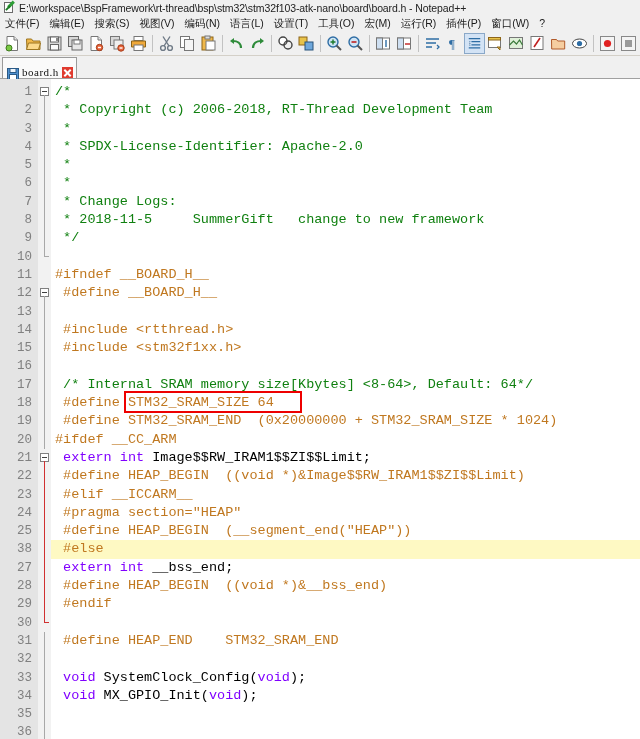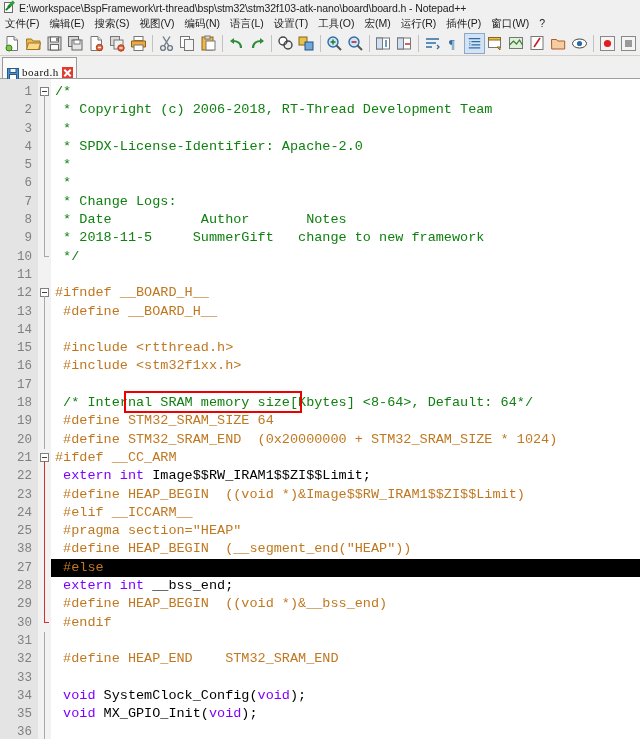--- a/index.html
+++ b/index.html
@@ -220,21 +220,21 @@
   .cline {
     height: 18.3px;
     line-height: 18.3px;
     font-family: "Liberation Mono", monospace;
     font-size: 13.5px;
     white-space: pre;
     color: #000;
     padding-left: 4px;
     letter-spacing: 0px;
   }
-  .cline.current { background: #000000; }
+  .cline.current { background: #fef9c3; }
   .c-comment { color: #108010; }
   .c-pre     { color: #c07820; }
   .c-kw      { color: #8000ff; }
   .c-plain   { color: #000000; }
 
   
   .annot-box {
     position: absolute;
     border: 2px solid #ee0000;
     pointer-events: none;
@@ -663,21 +663,20 @@
         </div>
       </div>
     <div class="code" id="codearea">
         <div class="cline"><span class="c-comment">/*</span></div>
         <div class="cline"><span class="c-comment"> * Copyright (c) 2006-2018, RT-Thread Development Team</span></div>
         <div class="cline"><span class="c-comment"> *</span></div>
         <div class="cline"><span class="c-comment"> * SPDX-License-Identifier: Apache-2.0</span></div>
         <div class="cline"><span class="c-comment"> *</span></div>
         <div class="cline"><span class="c-comment"> *</span></div>
         <div class="cline"><span class="c-comment"> * Change Logs:</span></div>
-        <div class="cline"><span class="c-comment"> * Date           Author       Notes</span></div>
         <div class="cline"><span class="c-comment"> * 2018-11-5     SummerGift   change to new framework</span></div>
         <div class="cline"><span class="c-comment"> */</span></div>
         <div class="cline"><span class="c-plain"></span></div>
         <div class="cline"><span class="c-pre">#ifndef __BOARD_H__</span></div>
         <div class="cline"><span class="c-pre"> #define __BOARD_H__</span></div>
         <div class="cline"><span class="c-plain"></span></div>
         <div class="cline"><span class="c-pre"> #include &lt;rtthread.h&gt;</span></div>
         <div class="cline"><span class="c-pre"> #include &lt;stm32f1xx.h&gt;</span></div>
         <div class="cline"><span class="c-plain"></span></div>
         <div class="cline"><span class="c-comment"> /* Internal SRAM memory size[Kbytes] &lt;8-64&gt;, Default: 64*/</span></div>

